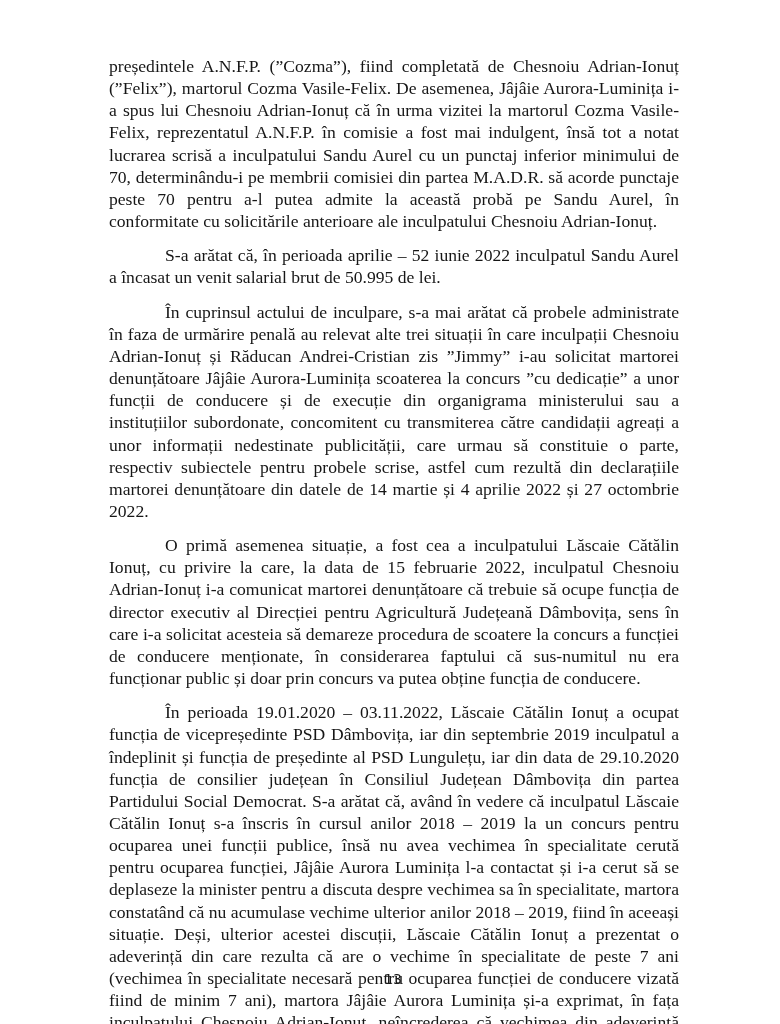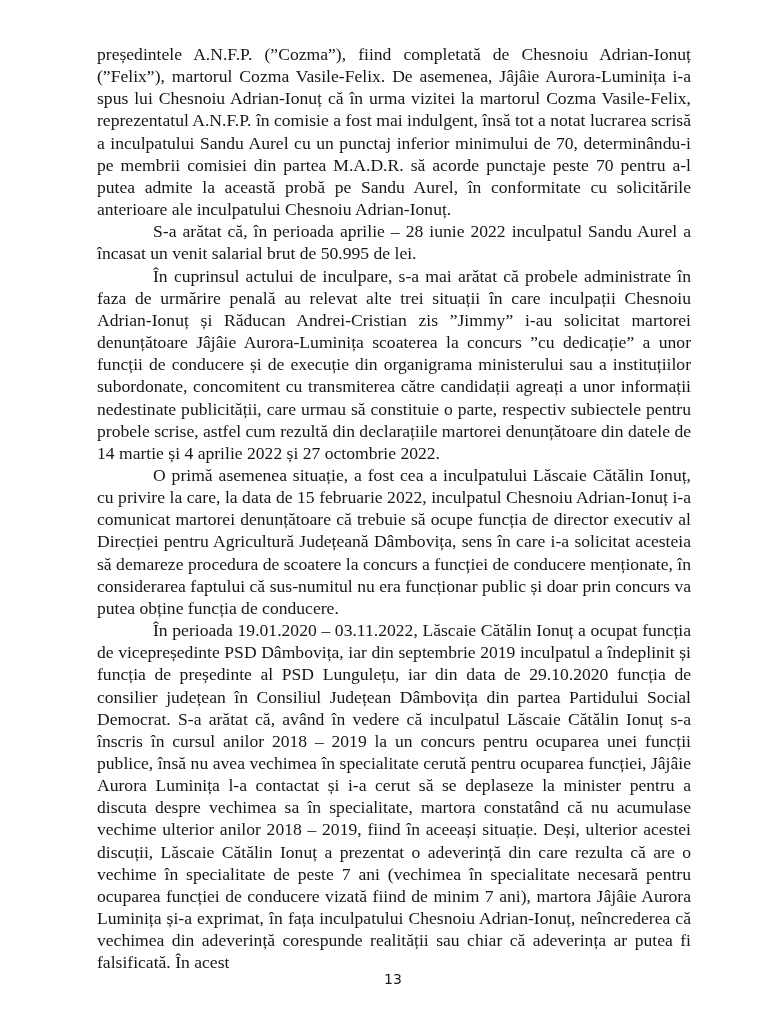--- a/index.html
+++ b/index.html
@@ -25,21 +25,21 @@
       left: 97px;
       top: 43px;
       width: 594px;
       font-family: "Liberation Serif", serif;
       font-size: 17.6px;
       line-height: 22.15px;
       color: #161616;
       text-align: justify;
     }
     .para {
-      margin: 0;
+      margin: 12px;
       padding: 0;
       text-indent: 0;
       hyphens: none;
     }
     .para.indent {
       text-indent: 56px;
     }
     .bold {
       font-weight: normal;
     }
@@ -55,19 +55,19 @@
       padding-left: 6px;
       box-sizing: border-box;
     }
   </style>
 </head>
 <body>
 
 <div class="page">
   <div class="body-text">
     <p class="para">președintele A.N.F.P. (”Cozma”), fiind completată de Chesnoiu Adrian-Ionuț (”Felix”), martorul Cozma Vasile-Felix. De asemenea, Jâjâie Aurora-Luminița i-a spus lui Chesnoiu Adrian-Ionuț că în urma vizitei la martorul Cozma Vasile-Felix, reprezentatul A.N.F.P. în comisie a fost mai indulgent, însă tot a notat lucrarea scrisă a inculpatului Sandu Aurel cu un punctaj inferior minimului de 70, determinându-i pe membrii comisiei din partea M.A.D.R. să acorde punctaje peste 70 pentru a-l putea admite la această probă pe Sandu Aurel, în conformitate cu solicitările anterioare ale inculpatului Chesnoiu Adrian-Ionuț.</p>
-    <p class="para indent">S-a arătat că, în perioada aprilie – 28 iunie 2022 inculpatul Sandu Aurel a încasat un venit salarial brut de 50.995 de lei.</p>
+    <p class="para indent">S-a arătat că, în perioada aprilie – 52 iunie 2022 inculpatul Sandu Aurel a încasat un venit salarial brut de 50.995 de lei.</p>
     <p class="para indent">În cuprinsul actului de inculpare, s-a mai arătat că probele administrate în faza de urmărire penală au relevat alte trei situații în care inculpații Chesnoiu Adrian-Ionuț și Răducan Andrei-Cristian zis ”Jimmy” i-au solicitat martorei denunțătoare Jâjâie Aurora-Luminița scoaterea la concurs ”cu dedicație” a unor funcții de conducere și de execuție din organigrama ministerului sau a instituțiilor subordonate, concomitent cu transmiterea către candidații agreați a unor informații nedestinate publicității, care urmau să constituie o parte, respectiv subiectele pentru probele scrise, astfel cum rezultă din declarațiile martorei denunțătoare din datele de 14 martie și 4 aprilie 2022 și 27 octombrie 2022.</p>
     <p class="para indent"><span>O primă asemenea situație, a fost cea a inculpatului </span><span class="bold">Lăscaie Cătălin Ionuț</span><span>, cu privire la care, la data de 15 februarie 2022, inculpatul Chesnoiu Adrian-Ionuț i-a comunicat martorei denunțătoare că trebuie să ocupe funcția de director executiv al Direcției pentru Agricultură Județeană Dâmbovița, sens în care i-a solicitat acesteia să demareze procedura de scoatere la concurs a funcției de conducere menționate, în considerarea faptului că sus-numitul nu era funcționar public și doar prin concurs va putea obține funcția de conducere.</span></p>
     <p class="para indent">În perioada 19.01.2020 – 03.11.2022, Lăscaie  Cătălin Ionuț a ocupat funcția de vicepreședinte PSD Dâmbovița, iar din septembrie 2019 inculpatul a îndeplinit și funcția de președinte al PSD Lungulețu, iar din data de 29.10.2020 funcția de consilier județean în Consiliul Județean Dâmbovița din partea Partidului Social Democrat. S-a arătat că, având în vedere că inculpatul Lăscaie Cătălin Ionuț s-a înscris în cursul anilor 2018 – 2019 la un concurs pentru ocuparea unei funcții publice, însă nu avea vechimea în specialitate cerută pentru ocuparea funcției, Jâjâie Aurora Luminița l-a contactat și i-a cerut să se deplaseze la minister pentru a discuta despre vechimea sa în specialitate, martora constatând că nu acumulase vechime ulterior anilor 2018 – 2019, fiind în aceeași situație. Deși, ulterior acestei discuții, Lăscaie Cătălin Ionuț a prezentat o adeverință din care rezulta că are o vechime în specialitate de peste 7 ani (vechimea în specialitate necesară pentru ocuparea funcției de conducere vizată fiind de minim 7 ani), martora Jâjâie Aurora Luminița și-a exprimat, în fața inculpatului Chesnoiu Adrian-Ionuț, neîncrederea că vechimea din adeverință corespunde realității sau chiar că adeverința ar putea fi falsificată. În acest</p>
   </div>
   <div class="page-number">13</div>
 </div>
 
 </body></html>

